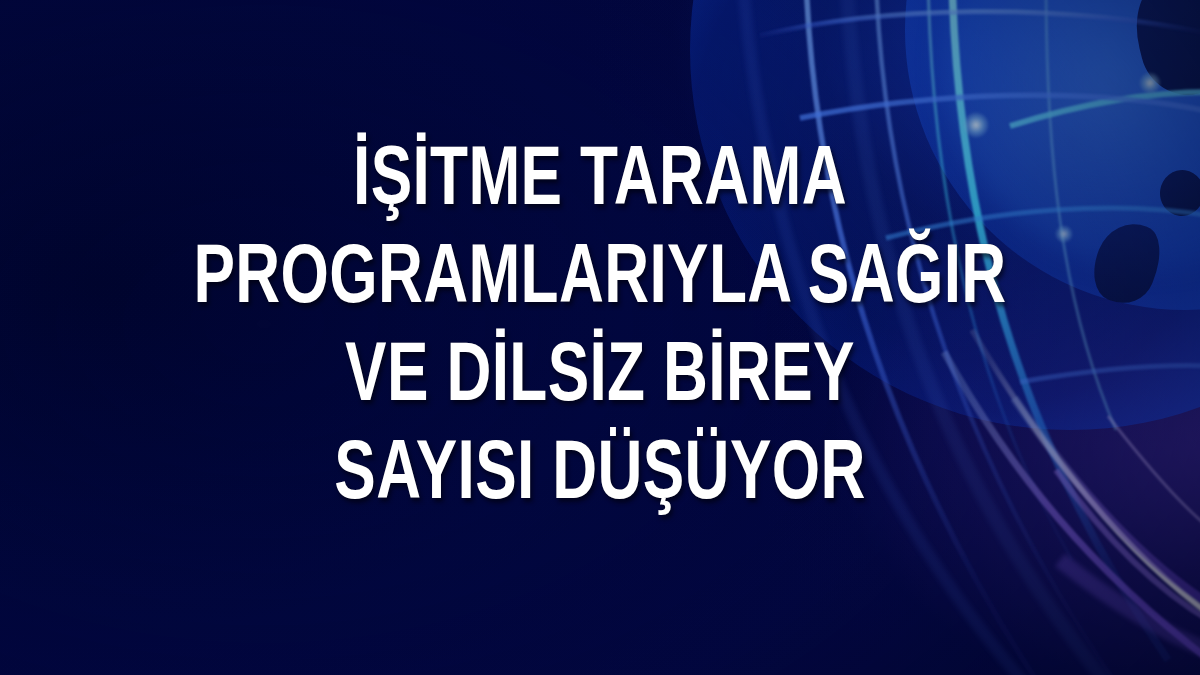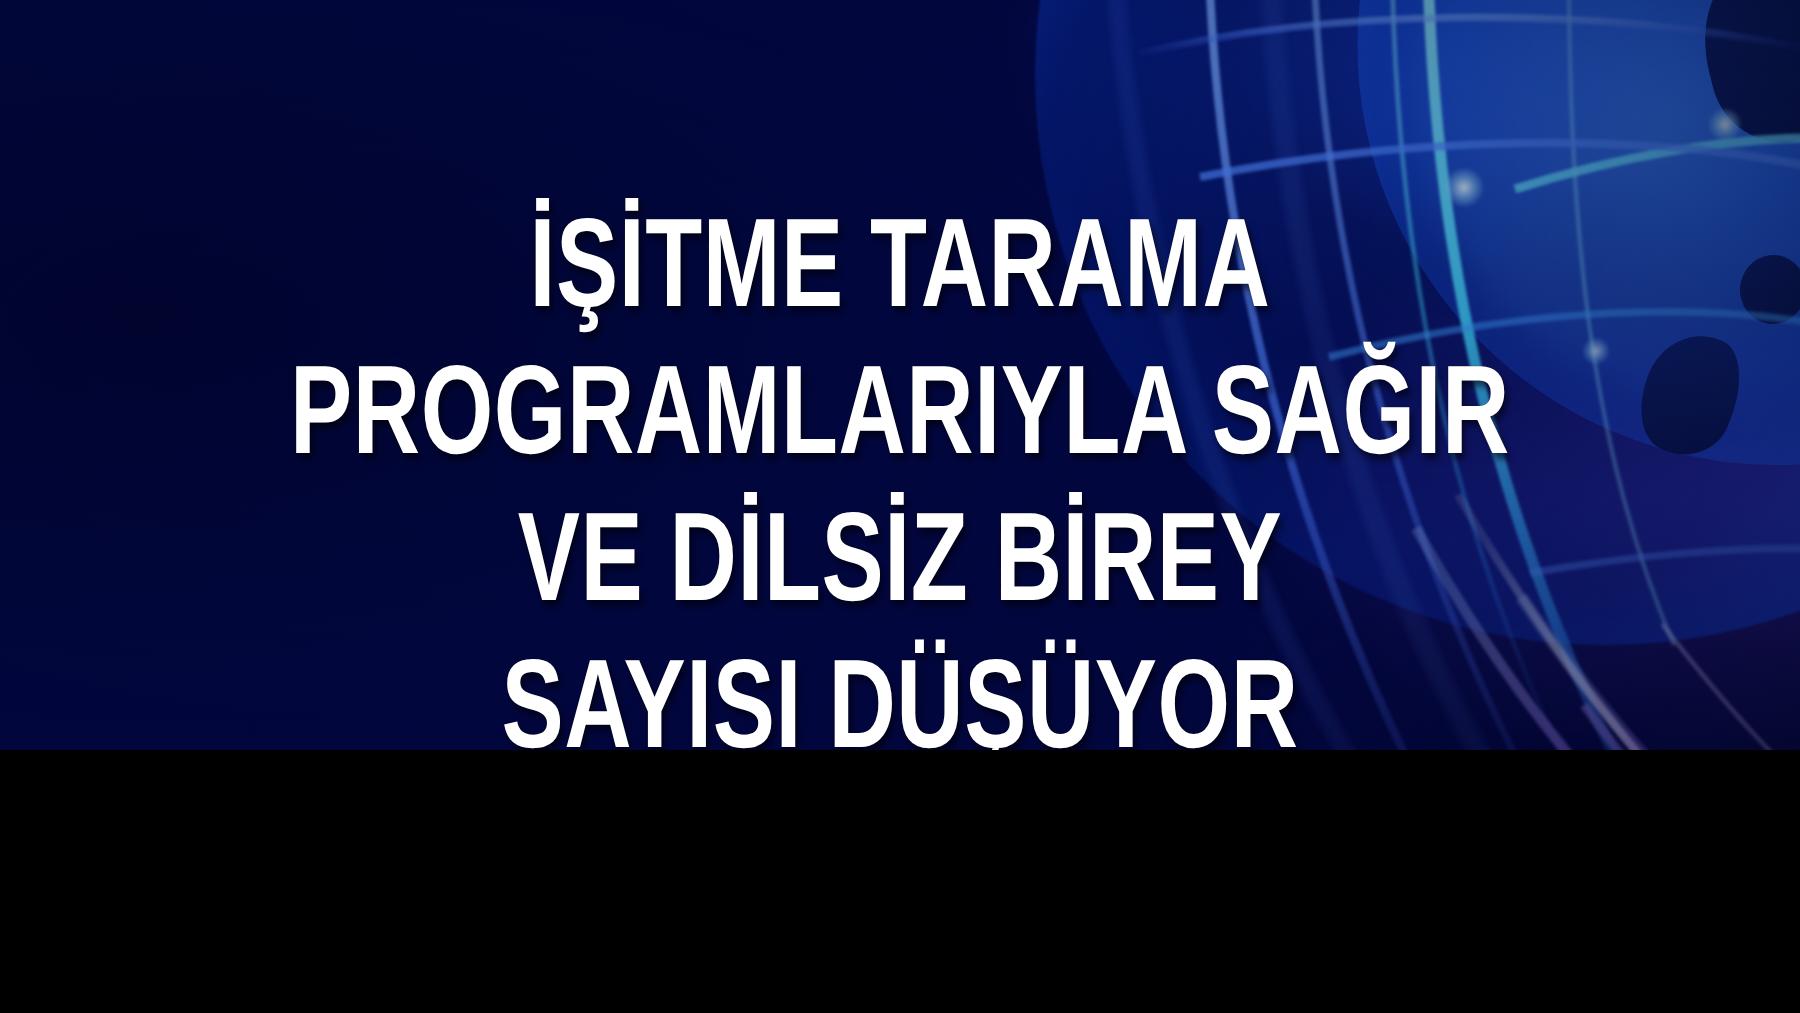--- a/index.html
+++ b/index.html
@@ -3,24 +3,24 @@
 <meta charset="utf-8">
 <style>
   html, body {
     margin: 0;
     padding: 0;
     background: #000;
   }
   #stage {
     position: relative;
     width: 1200px;
-    height: 500px;
+    height: 675px;
     overflow: hidden;
     font-family: "Liberation Sans", sans-serif;
-    background: #b91c1c;
+    background: #1d4ed8;
   }
 
   
   .bg-base {
     position: absolute;
     inset: 0;
     background:
       radial-gradient(ellipse 62% 78% at 97% 6%, #1b4fe8 0%, rgba(23,60,190,0.80) 26%, rgba(14,36,130,0.45) 46%, rgba(6,14,80,0.10) 66%, rgba(0,5,63,0) 78%),
       radial-gradient(ellipse 48% 60% at 103% 64%, rgba(104,66,214,0.55) 0%, rgba(72,46,170,0.30) 38%, rgba(20,14,90,0.05) 70%, rgba(0,5,63,0) 85%),
       radial-gradient(ellipse 80% 95% at 8% 42%, #01052f 0%, #020742 55%, #030848 100%),

